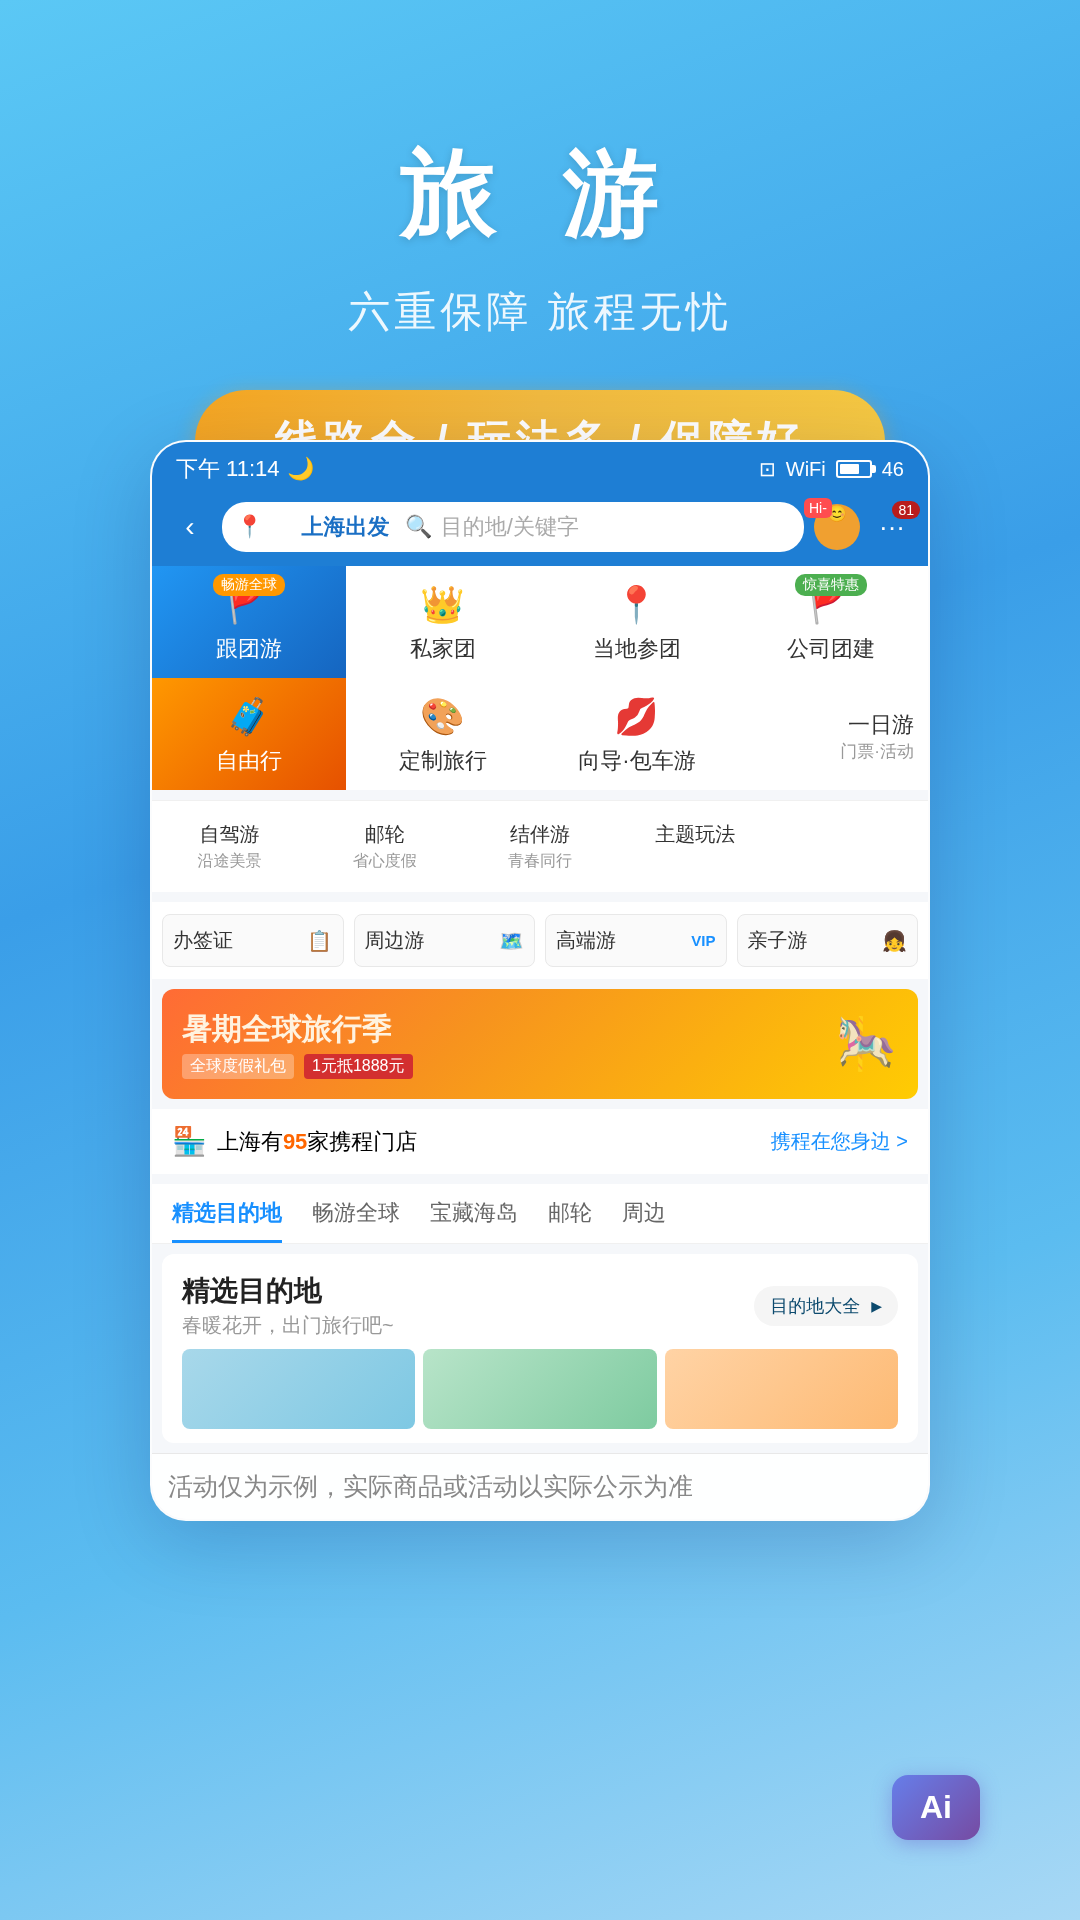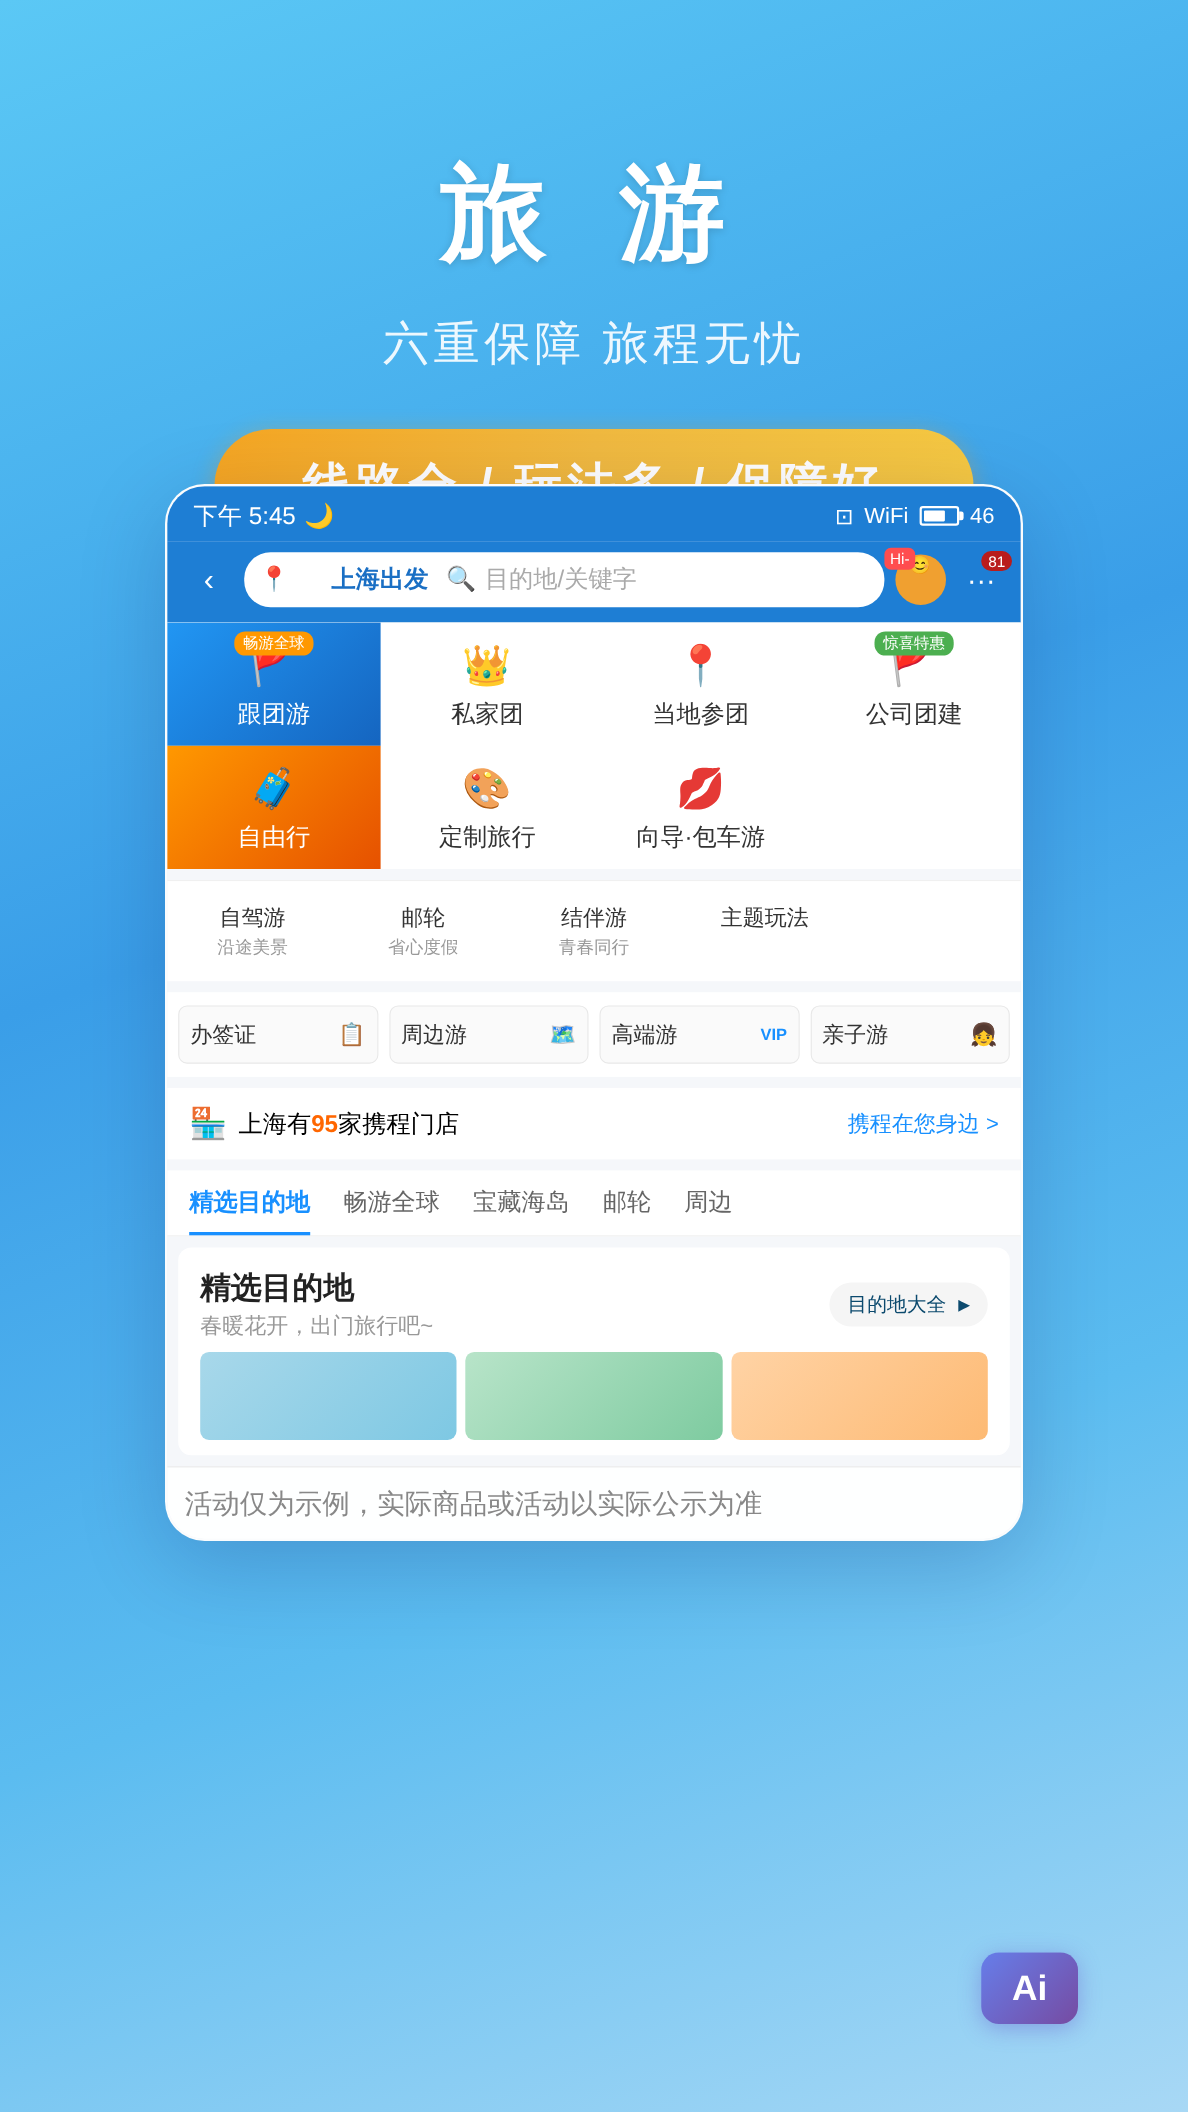--- a/index.html
+++ b/index.html
@@ -419,21 +419,21 @@
 <div class="hero-section">
   <div class="hero-title">旅 游</div>
   <div class="hero-subtitle">六重保障 旅程无忧</div>
   <div class="promo-banner">线路全 / 玩法多 / 保障好</div>
 </div>
 
 <div class="phone-mockup">
 
   <div class="status-bar">
     <div class="status-left">
-      <span>下午 5:45</span>
+      <span>下午 11:14</span>
       <span>🌙</span>
     </div>
     <div class="status-right">
       <span>⊡</span>
       <span>WiFi</span>
       <div class="battery-icon">
         <div class="battery-fill"></div>
         <div class="battery-tip"></div>
       </div>
       <span>46</span>
@@ -494,20 +494,26 @@
       <div class="menu-item">
         <div class="menu-item-icon">🎨</div>
         <div class="menu-item-label">定制旅行</div>
       </div>
 
       <div class="menu-item">
         <div class="menu-item-icon">💋</div>
         <div class="menu-item-label">向导·包车游</div>
       </div>
 
+      <div class="menu-item" style="align-items:flex-end;padding-right:14px;">
+        <div style="text-align:right;">
+          <div class="menu-item-label">一日游</div>
+          <div style="font-size:17px;color:#999;">门票·活动</div>
+        </div>
+      </div>
 
     </div>
 
     <div class="sub-menu-grid">
       <div class="sub-menu-item">
         <div class="sub-menu-label">自驾游</div>
         <div class="sub-menu-sub">沿途美景</div>
       </div>
       <div class="sub-menu-item">
         <div class="sub-menu-label">邮轮</div>
@@ -535,20 +541,30 @@
       <div class="tag-item">
         <span>高端游</span>
         <span style="font-size:15px;font-weight:700;color:#1890ff;">VIP</span>
       </div>
       <div class="tag-item">
         <span>亲子游</span>
         <span>👧</span>
       </div>
     </div>
 
+    <div class="promo-img">
+      <div>
+        <div class="promo-text-main">暑期全球旅行季</div>
+        <div style="display:flex;gap:10px;margin-top:4px;">
+          <span style="background:rgba(255,255,255,0.3);border-radius:4px;padding:2px 8px;font-size:16px;color:white;">全球度假礼包</span>
+          <span style="background:#d32f2f;border-radius:4px;padding:2px 8px;font-size:16px;color:white;">1元抵1888元</span>
+        </div>
+      </div>
+      <div style="position:absolute;right:20px;top:50%;transform:translateY(-50%);font-size:50px;opacity:0.8;">🎠</div>
+    </div>
 
     <div class="store-info">
       <div class="store-left">
         <span class="store-icon">🏪</span>
         <span>
           <span>上海有</span><span class="store-count">95</span><span>家携程门店</span>
         </span>
       </div>
       <span class="store-link">携程在您身边 &gt;</span>
     </div>

